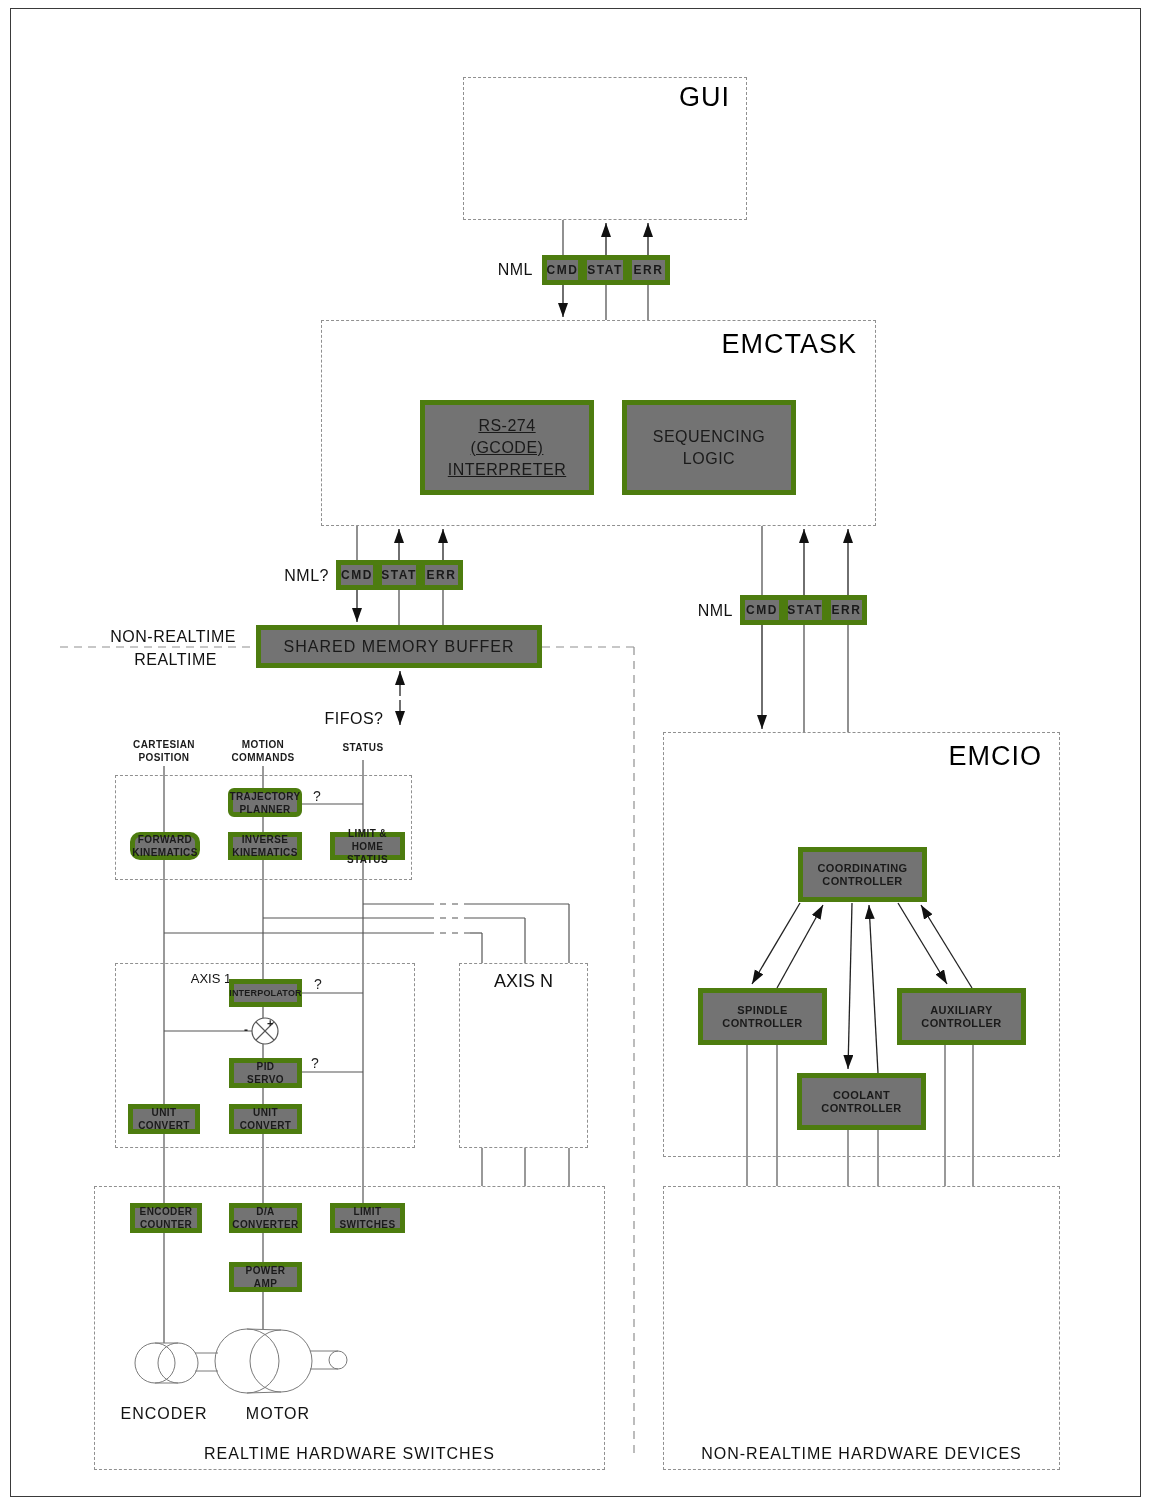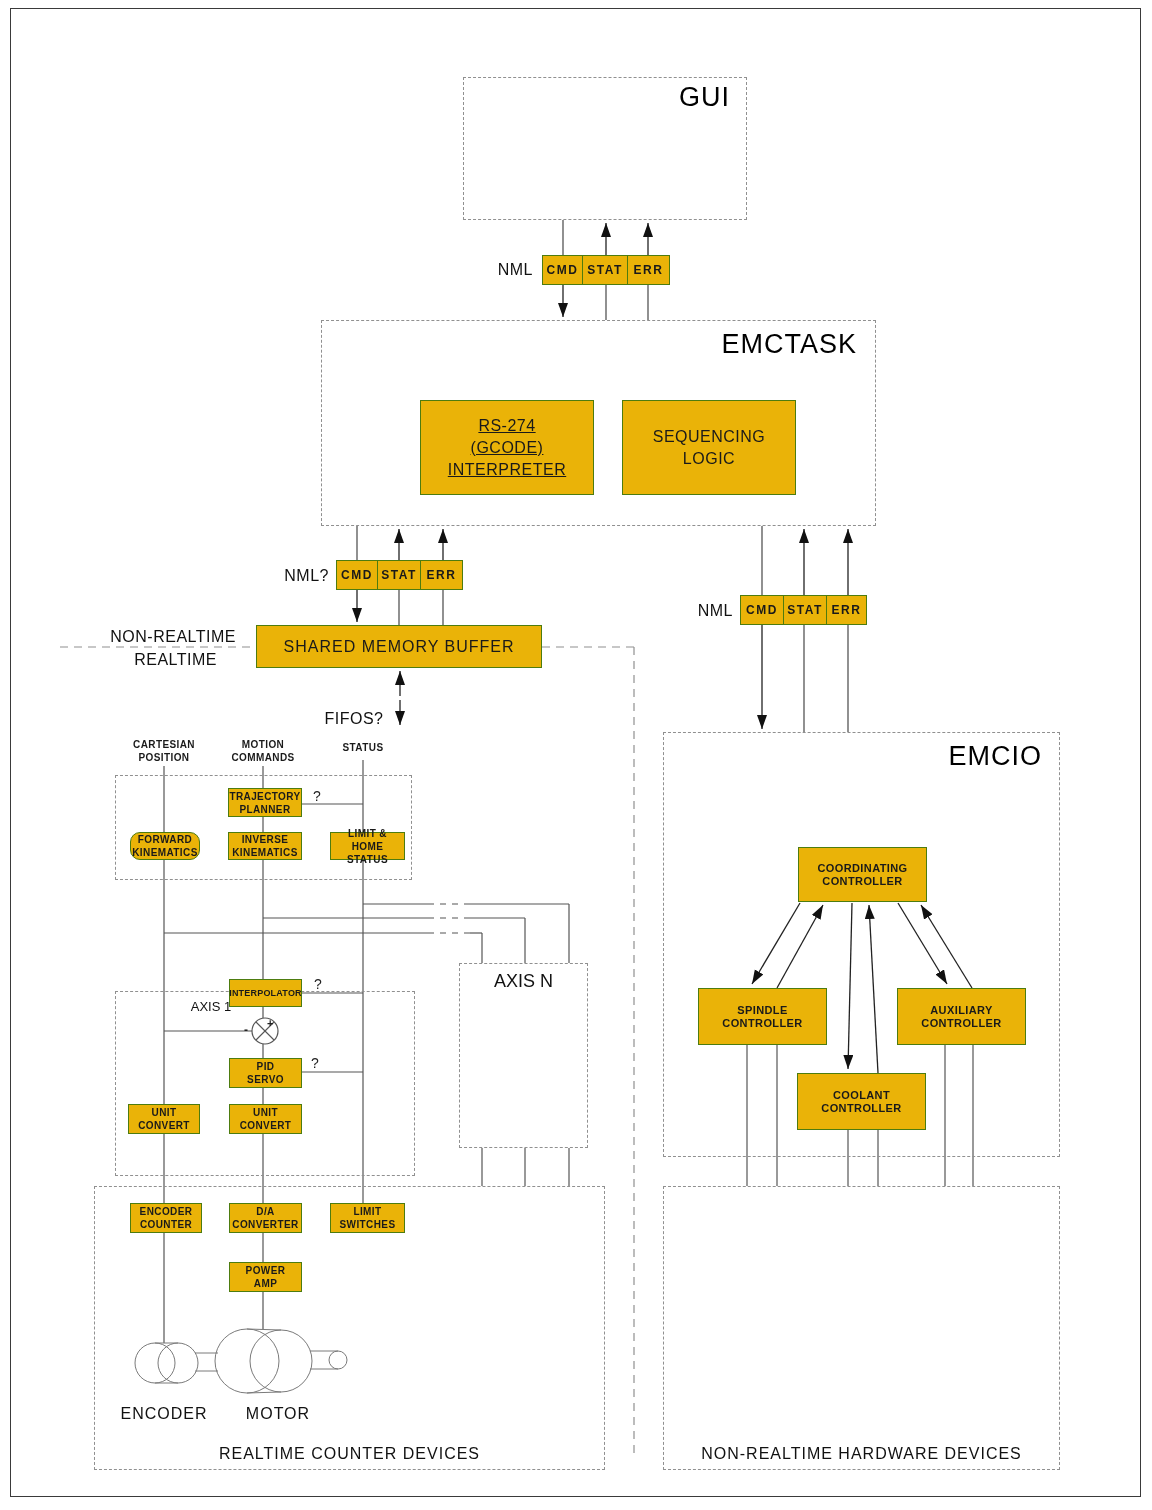--- a/index.html
+++ b/index.html
@@ -1,21 +1,21 @@
 <!DOCTYPE html>
 <html><head>
 <meta charset="utf-8">
 <style>
   html,body{margin:0;padding:0;background:#fff;}
   #canvas{position:relative;width:1152px;height:1510px;background:#fff;
           font-family:"Liberation Sans",sans-serif;color:#111;overflow:hidden;}
   .page-border{position:absolute;left:10px;top:8px;width:1131px;height:1489px;
           border:1.5px solid #3a3a3a;box-sizing:border-box;}
   .dashed-box{position:absolute;border:1px dashed #909090;box-sizing:border-box;background:transparent;}
-  .sbox{position:absolute;border:1px solid #4d7c0f;box-sizing:border-box;background:#eab308;
+  .sbox{position:absolute;border:5px solid #4d7c0f;box-sizing:border-box;background:#737373;
         display:flex;align-items:center;justify-content:center;text-align:center;
         white-space:pre-line;color:#1a1a1a;}
   .tiny{font-size:10px;font-weight:bold;letter-spacing:.4px;line-height:13px;}
   .tiny2{font-size:9px;font-weight:bold;letter-spacing:.2px;line-height:12px;}
   .mid{font-size:16px;letter-spacing:.5px;}
   .chan{font-size:12px;font-weight:bold;letter-spacing:1.5px;}
   .title{font-size:27px;letter-spacing:1px;color:#000;}
   .lbl{position:absolute;white-space:pre-line;}
   .collbl{position:absolute;font-size:10px;font-weight:bold;letter-spacing:.4px;
           line-height:13px;text-align:center;white-space:pre-line;color:#1a1a1a;}
@@ -186,30 +186,30 @@
   <div class="sbox mid" style="left:256px;top:625px;width:286px;height:43px;letter-spacing:1px;">SHARED MEMORY BUFFER</div>
   <div class="lbl mid" style="left:321px;top:686px;width:66px;text-align:center;margin-top:24px;">FIFOS?</div>
 
   <div class="collbl" style="left:126px;top:738px;width:76px;">CARTESIAN
 POSITION</div>
   <div class="collbl" style="left:225px;top:738px;width:76px;">MOTION
 COMMANDS</div>
   <div class="collbl" style="left:325px;top:741px;width:76px;">STATUS</div>
 
   <div class="dashed-box" style="left:115px;top:775px;width:297px;height:105px;"></div>
-  <div class="sbox tiny" style="left:228px;top:788px;width:74px;height:29px;">TRAJECTORY
+  <div class="sbox tiny" style="left:228px;top:788px;width:74px;height:29px;border-radius:6px;">TRAJECTORY
 PLANNER</div>
   <div class="sbox tiny" style="left:130px;top:832px;width:70px;height:28px;border-radius:10px;">FORWARD
 KINEMATICS</div>
   <div class="sbox tiny" style="left:228px;top:832px;width:74px;height:28px;">INVERSE
 KINEMATICS</div>
   <div class="sbox tiny" style="left:330px;top:832px;width:75px;height:28px;">LIMIT &amp; HOME
 STATUS</div>
 
-  <div class="dashed-box" style="left:115px;top:963px;width:300px;height:185px;margin-top:28px;">
+  <div class="dashed-box" style="left:115px;top:963px;width:300px;height:185px;">
     <div class="lbl" style="left:55px;top:7px;width:80px;text-align:center;font-size:13px;">AXIS 1</div>
   </div>
   <div class="sbox tiny2" style="left:229px;top:979px;width:73px;height:28px;">INTERPOLATOR</div>
   <div class="sbox tiny" style="left:229px;top:1058px;width:73px;height:30px;">PID
 SERVO</div>
   <div class="sbox tiny" style="left:128px;top:1104px;width:72px;height:30px;">UNIT
 CONVERT</div>
   <div class="sbox tiny" style="left:229px;top:1104px;width:73px;height:30px;">UNIT
 CONVERT</div>
 
@@ -223,21 +223,21 @@
   <div class="sbox tiny" style="left:798px;top:847px;width:129px;height:55px;font-size:11px;">COORDINATING
 CONTROLLER</div>
   <div class="sbox tiny" style="left:698px;top:988px;width:129px;height:57px;font-size:11px;">SPINDLE
 CONTROLLER</div>
   <div class="sbox tiny" style="left:897px;top:988px;width:129px;height:57px;font-size:11px;">AUXILIARY
 CONTROLLER</div>
   <div class="sbox tiny" style="left:797px;top:1073px;width:129px;height:57px;font-size:11px;">COOLANT
 CONTROLLER</div>
 
   <div class="dashed-box" style="left:94px;top:1186px;width:511px;height:284px;">
-    <div class="lbl mid" style="left:0;bottom:6px;width:100%;text-align:center;letter-spacing:1px;">REALTIME COUNTER DEVICES</div>
+    <div class="lbl mid" style="left:0;bottom:6px;width:100%;text-align:center;letter-spacing:1px;">REALTIME HARDWARE SWITCHES</div>
   </div>
   <div class="sbox tiny" style="left:130px;top:1203px;width:72px;height:30px;">ENCODER
 COUNTER</div>
   <div class="sbox tiny" style="left:229px;top:1203px;width:73px;height:30px;">D/A
 CONVERTER</div>
   <div class="sbox tiny" style="left:330px;top:1203px;width:75px;height:30px;">LIMIT
 SWITCHES</div>
   <div class="sbox tiny" style="left:229px;top:1262px;width:73px;height:30px;">POWER
 AMP</div>
   <div class="lbl mid" style="left:118px;top:1405px;width:92px;text-align:center;letter-spacing:1px;">ENCODER</div>

